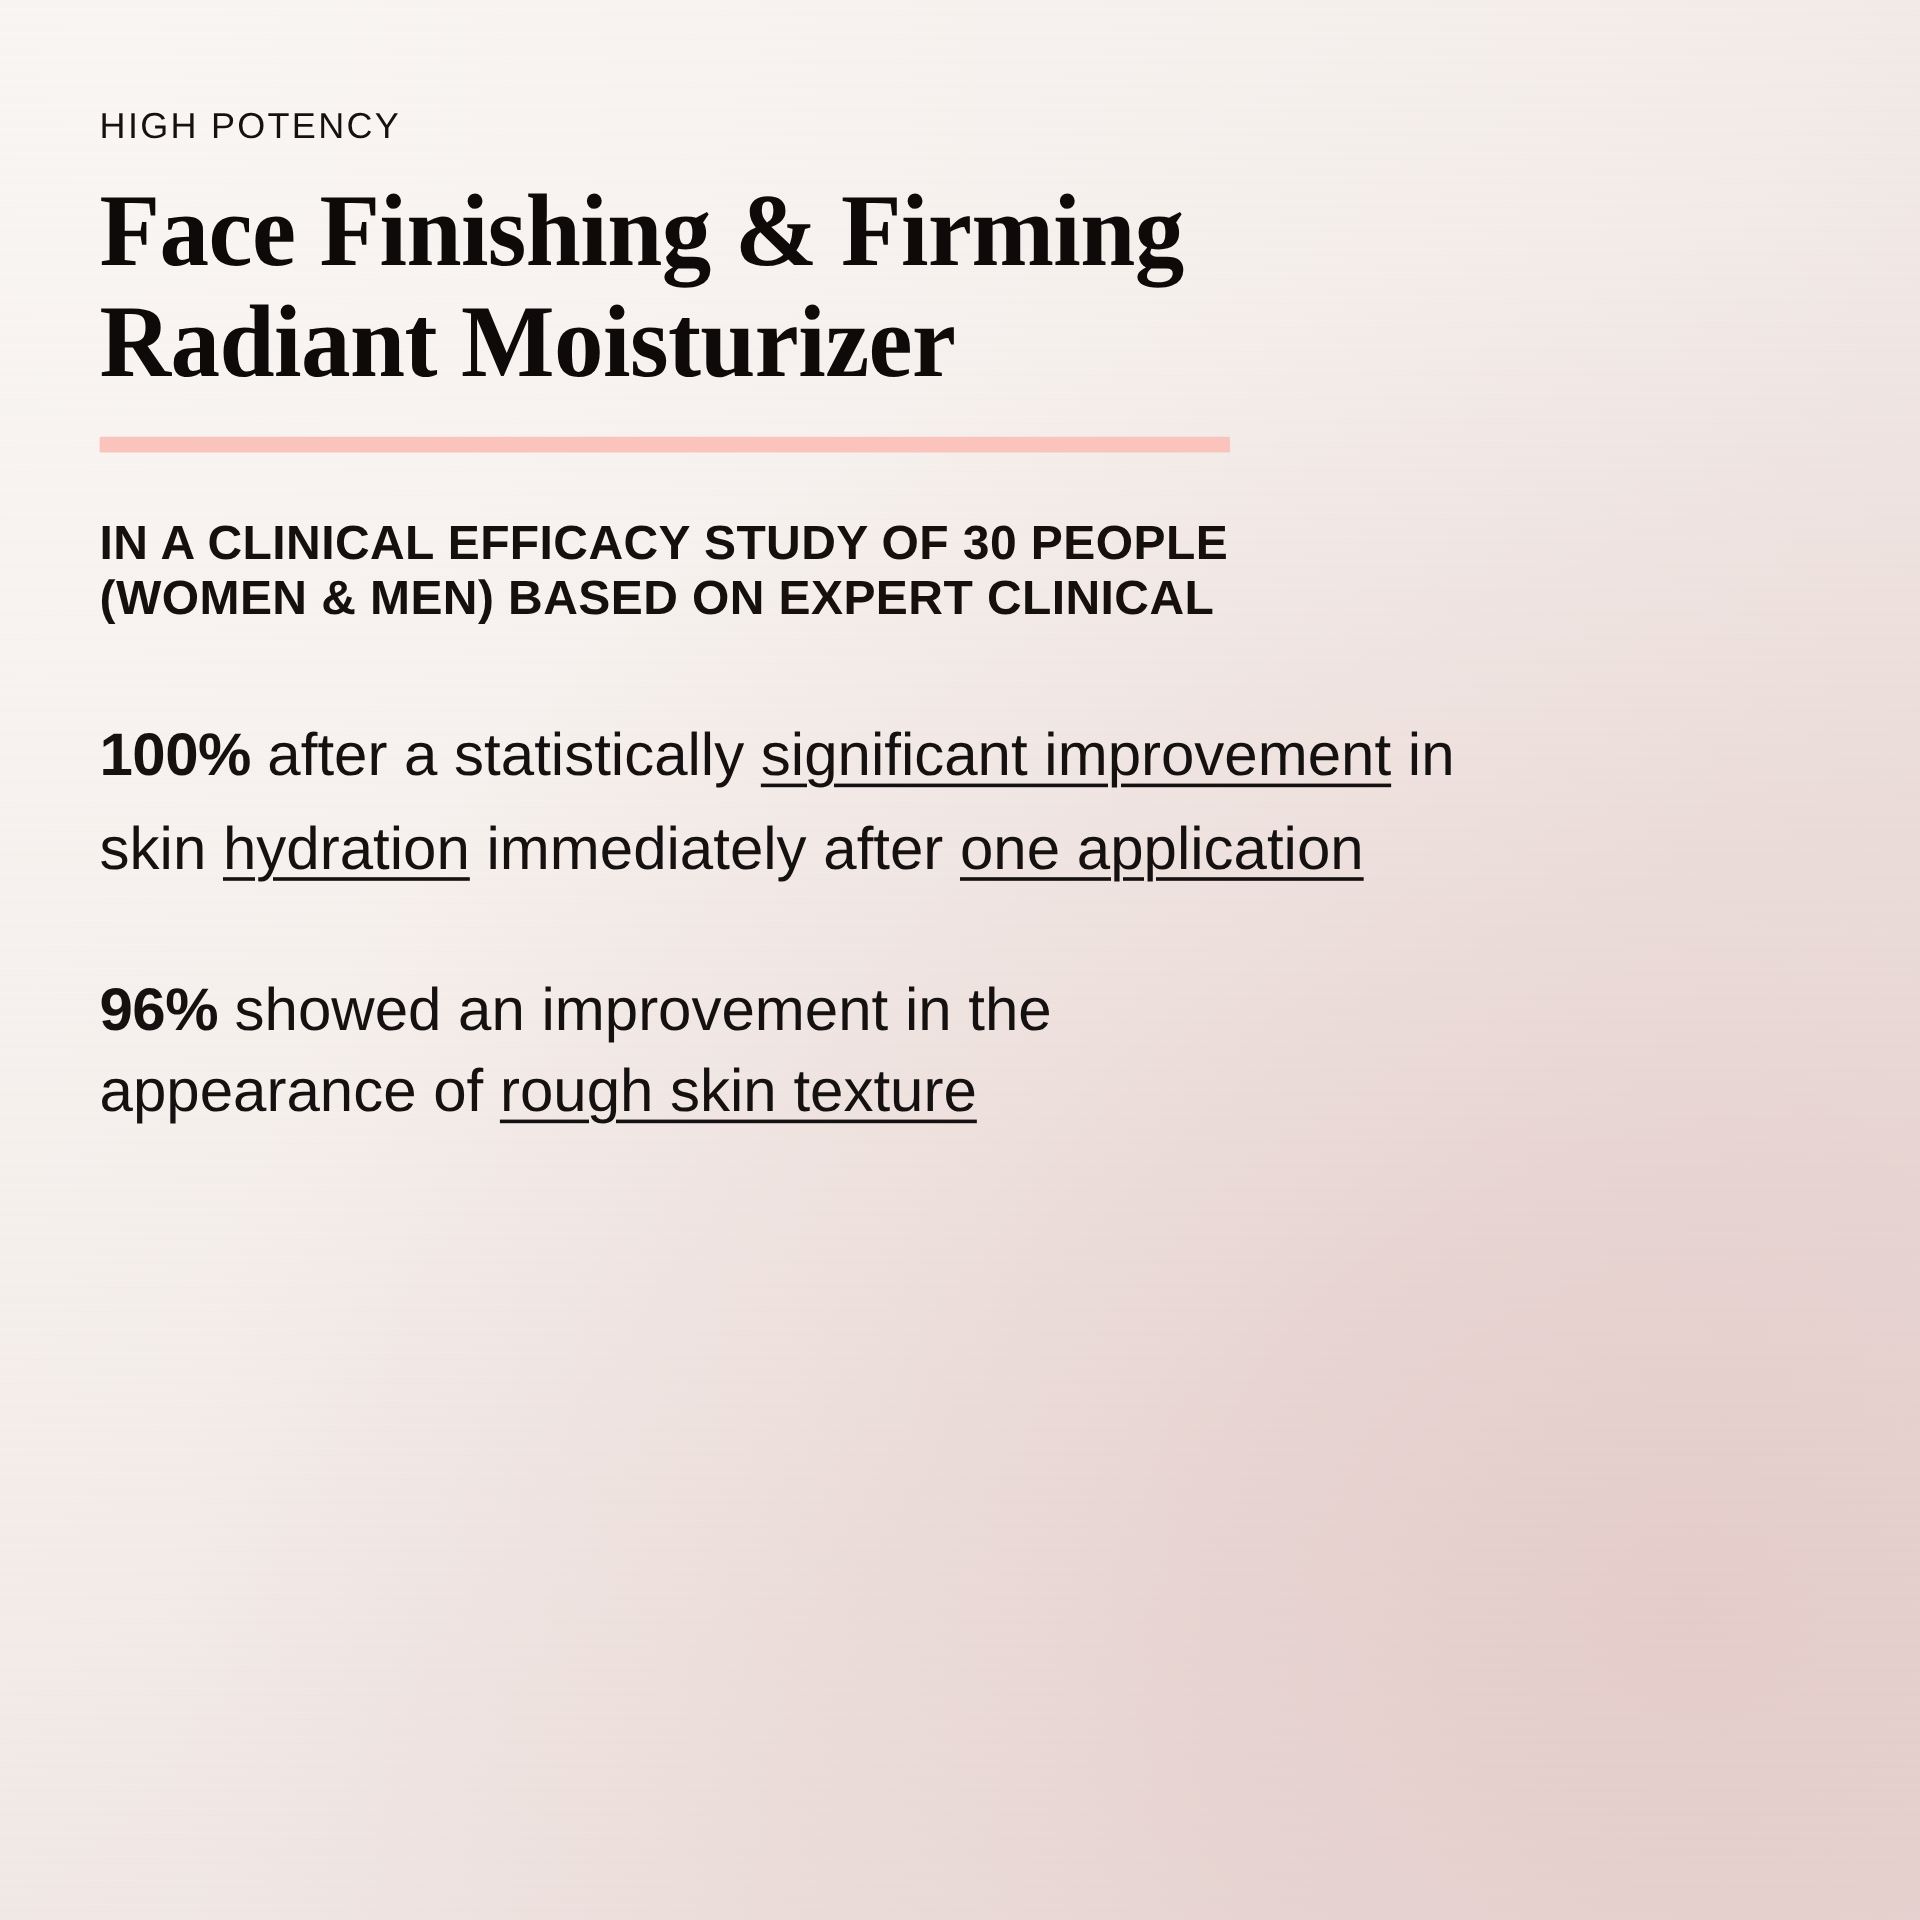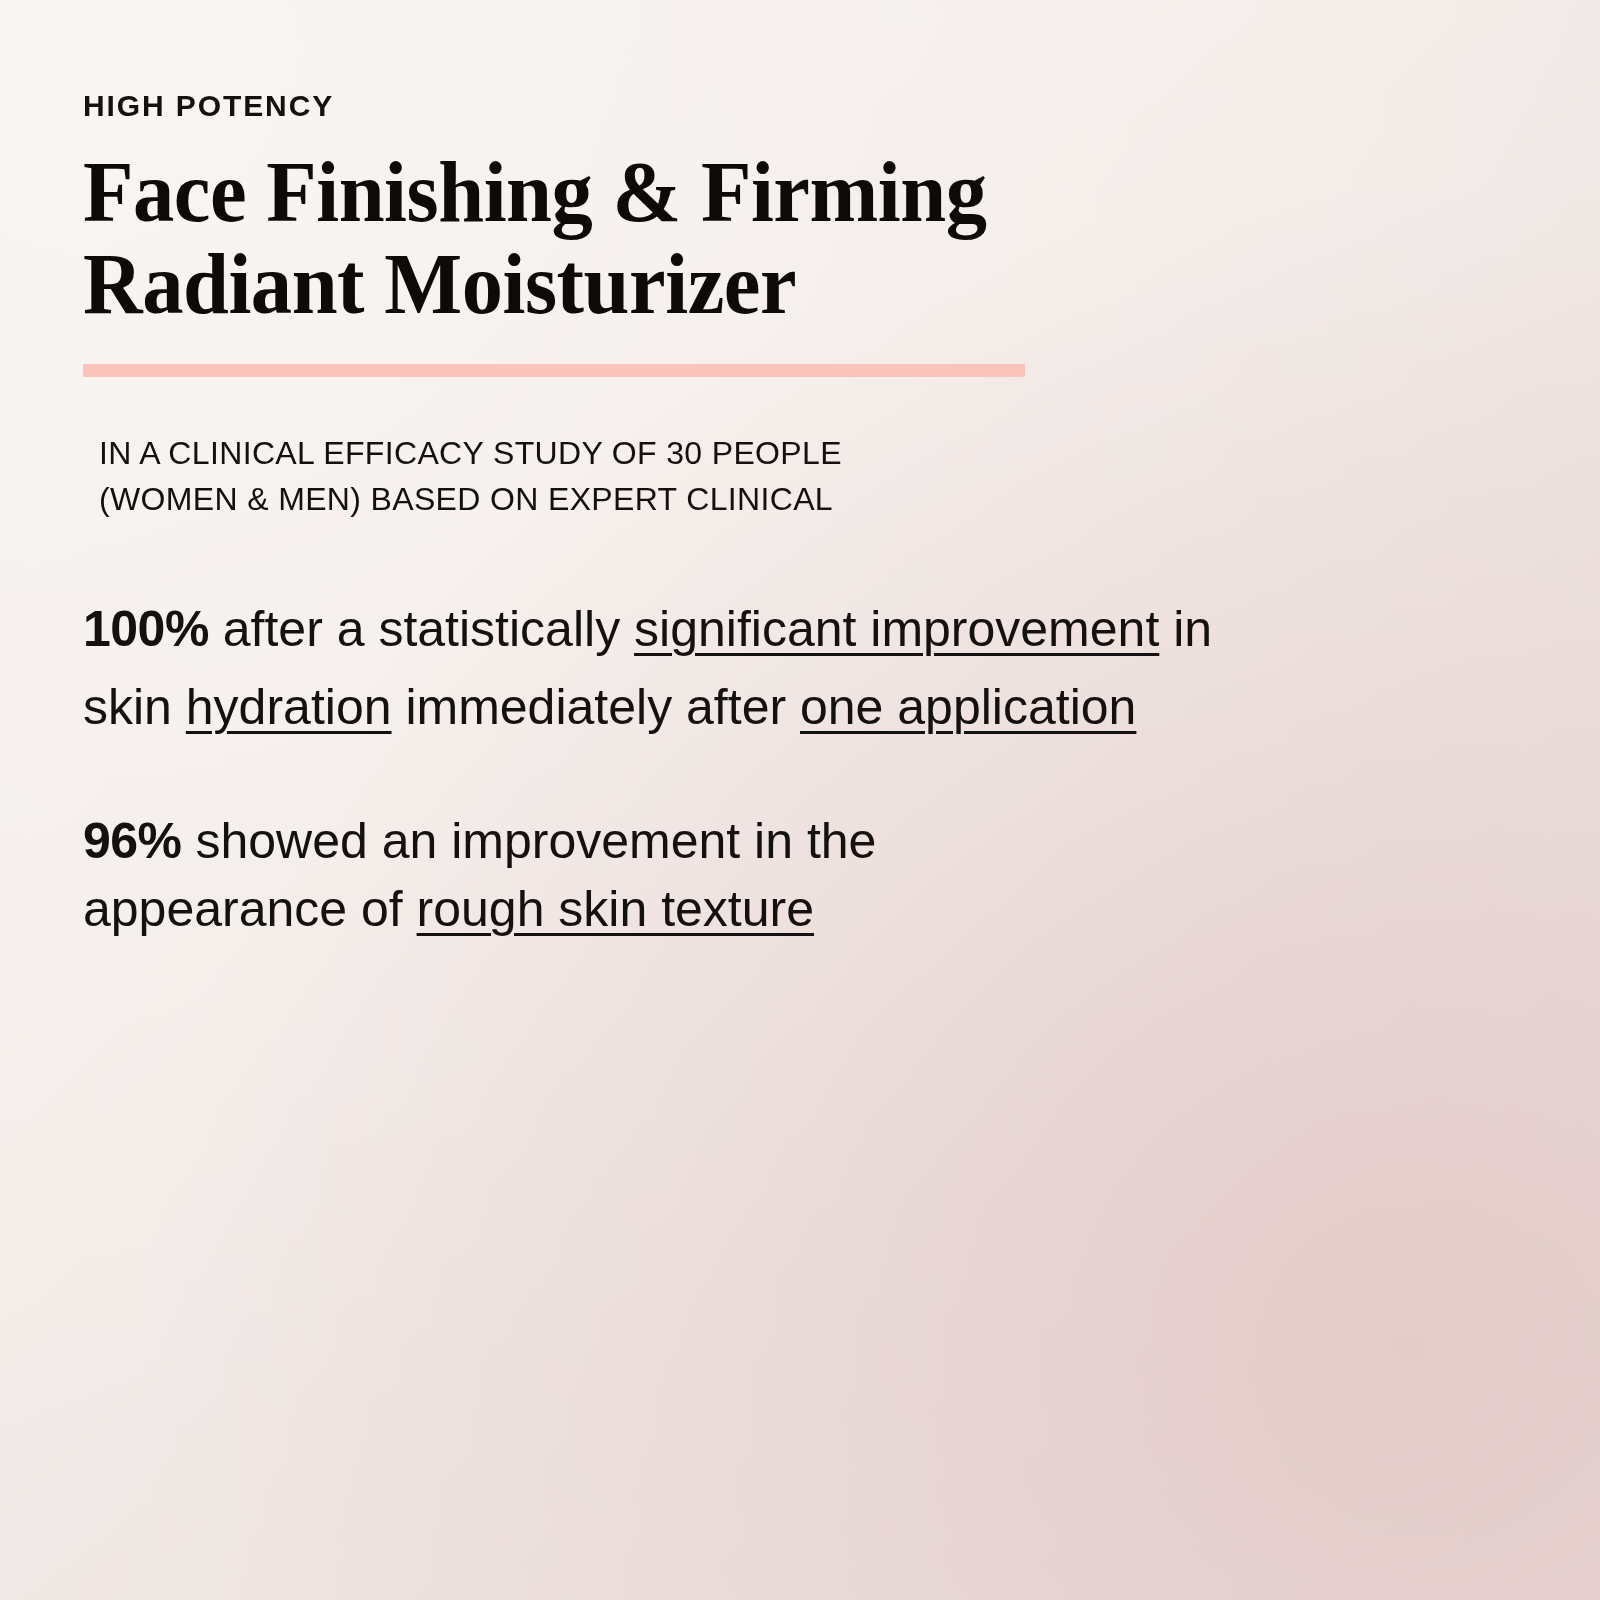--- a/index.html
+++ b/index.html
@@ -45,21 +45,21 @@
     left: 83px;
     top: 88px;
     width: 1200px;
     z-index: 2;
   }
 
   
   .eyebrow {
     font-family: "Liberation Sans", sans-serif;
     font-size: 30px;
-    font-weight: bold;
+    font-weight: normal;
     letter-spacing: 1.9px;
     color: #16110f;
     line-height: 36px;
     margin: 0 0 22px 0;
     white-space: nowrap;
   }
 
   
   .headline {
     font-family: "Liberation Serif", "DejaVu Serif", serif;
@@ -84,26 +84,26 @@
     height: 13px;
     background: #fac4bc;
     margin: 34px 0 0 0;
     border: 0;
     border-radius: 1px;
   }
 
   
   .subtitle {
     font-family: "Liberation Sans", sans-serif;
-    font-size: 32px;
-    font-weight: normal;
+    font-size: 40px;
+    font-weight: bold;
     letter-spacing: 0.35px;
     line-height: 46px;
     color: #15100e;
-    margin: 53px 0 0 16px;
+    margin: 53px 0 0 0;
     width: 1010px;
   }
   .subtitle .sub-line {
     display: block;
     white-space: nowrap;
   }
 
   
   .stat-block {
     font-family: "Liberation Sans", sans-serif;

